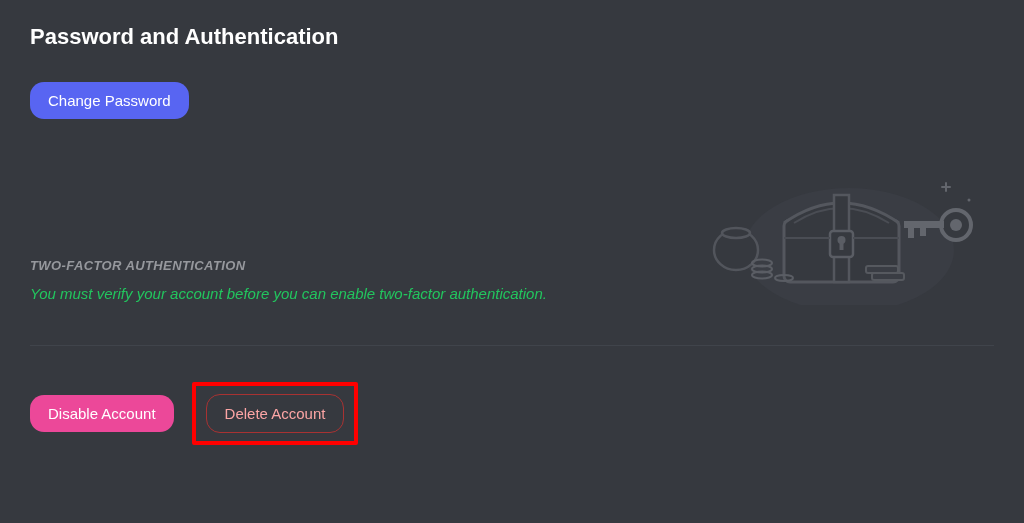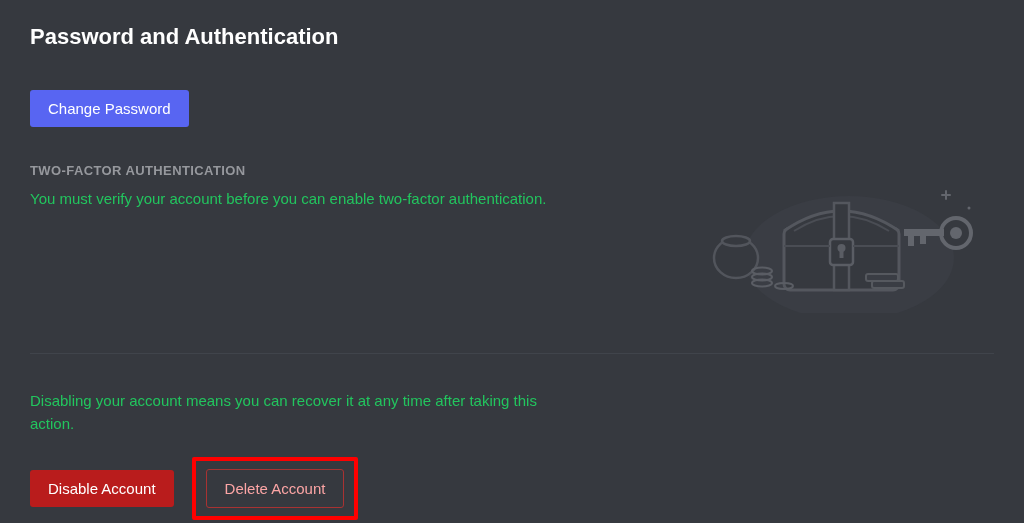--- a/index.html
+++ b/index.html
@@ -9,40 +9,40 @@
       height: 523px;
       font-family: -apple-system, BlinkMacSystemFont, "Segoe UI", Helvetica, Arial, sans-serif;
       color: #dcddde;
       padding: 24px 30px;
       overflow: hidden;
     }
     .page-title {
       font-size: 22px;
       font-weight: 700;
       color: #ffffff;
-      margin-bottom: 40px;
+      margin-bottom: 32px;
     }
     .btn {
       display: inline-flex;
       align-items: center;
       justify-content: center;
       border: none;
       cursor: pointer;
       font-weight: 500;
       font-size: 15px;
       padding: 10px 18px;
-      border-radius: 3px;
+      border-radius: 14px;
       font-family: inherit;
     }
     .btn-primary {
       background: #5865f2;
       color: #ffffff;
     }
     .btn-red-filled {
-      background: #b91c1c;
+      background: #ec4899;
       color: #ffffff;
     }
     .btn-red-outline {
       background: transparent;
       color: #fca5a5;
       border: 1px solid #a83232;
       text-align: center;
     }
     .section {
       margin-top: 36px;
@@ -56,22 +56,23 @@
       text-transform: uppercase;
     }
     .section-desc {
       font-size: 15px;
       color: #22c55e;
       line-height: 1.5;
       max-width: 520px;
     }
     .twofa-row {
       display: flex;
-      align-items: flex-start;
+      align-items: flex-end;
       gap: 10px;
+      font-style: italic;
     }
     .twofa-text { flex: 1; }
     .illustration {
       flex-shrink: 0;
       width: 300px;
       height: 150px;
       position: relative;
     }
     .divider {
       border: none;
@@ -150,21 +151,20 @@
         </g>
         <circle cx="275" cy="45" r="1.5" fill="#63666d"></circle>
       </svg>
     </div>
   </div>
 </div>
 
 <hr class="divider">
 
 <div class="section">
-  <div class="section-desc">Disabling your account means you can recover it at any time after taking this action.</div>
   <div class="button-row">
     <button class="btn btn-red-filled">Disable Account</button>
     <span class="highlight-box">
       <button class="btn btn-red-outline">Delete Account</button>
     </span>
   </div>
 </div>
 
 
 

